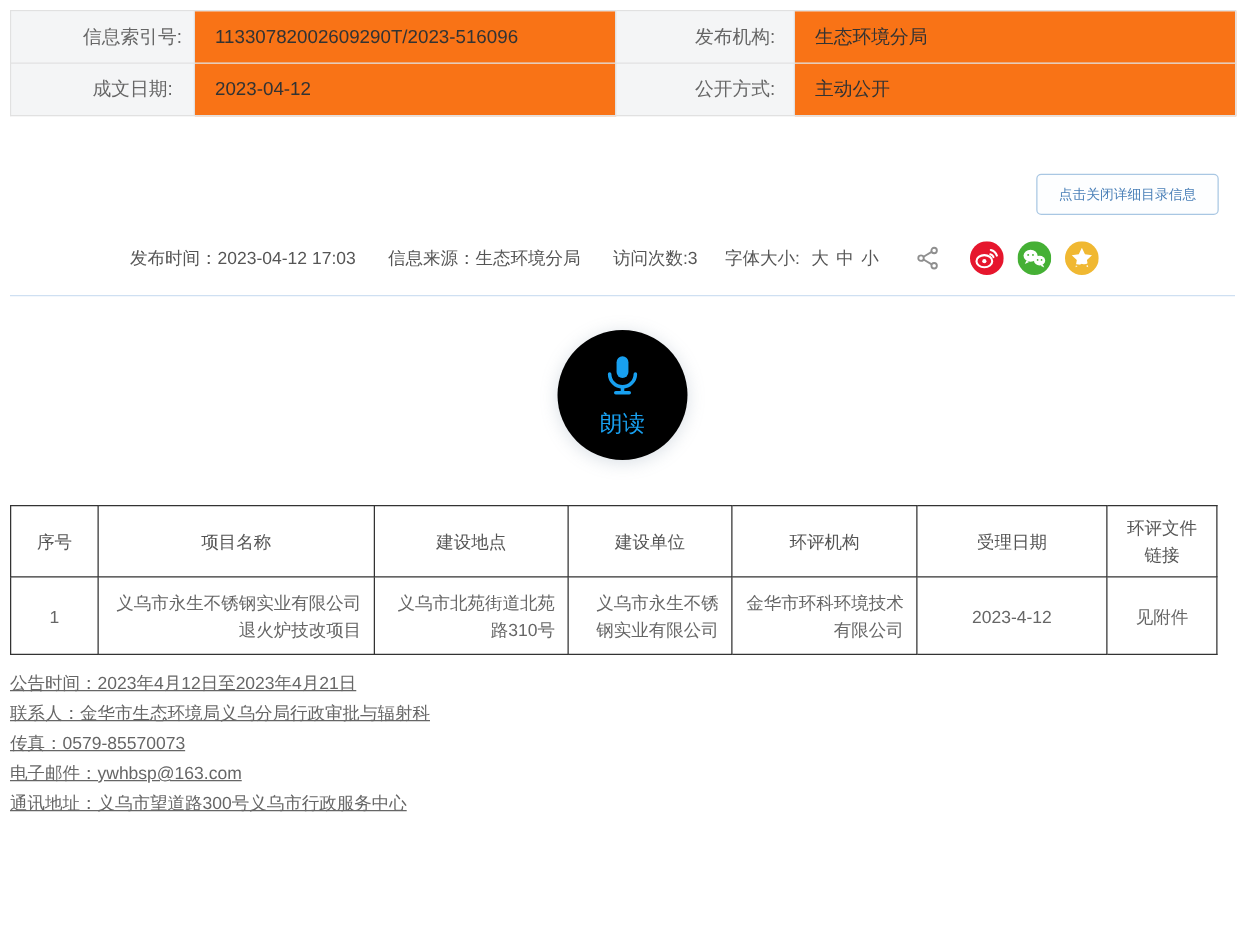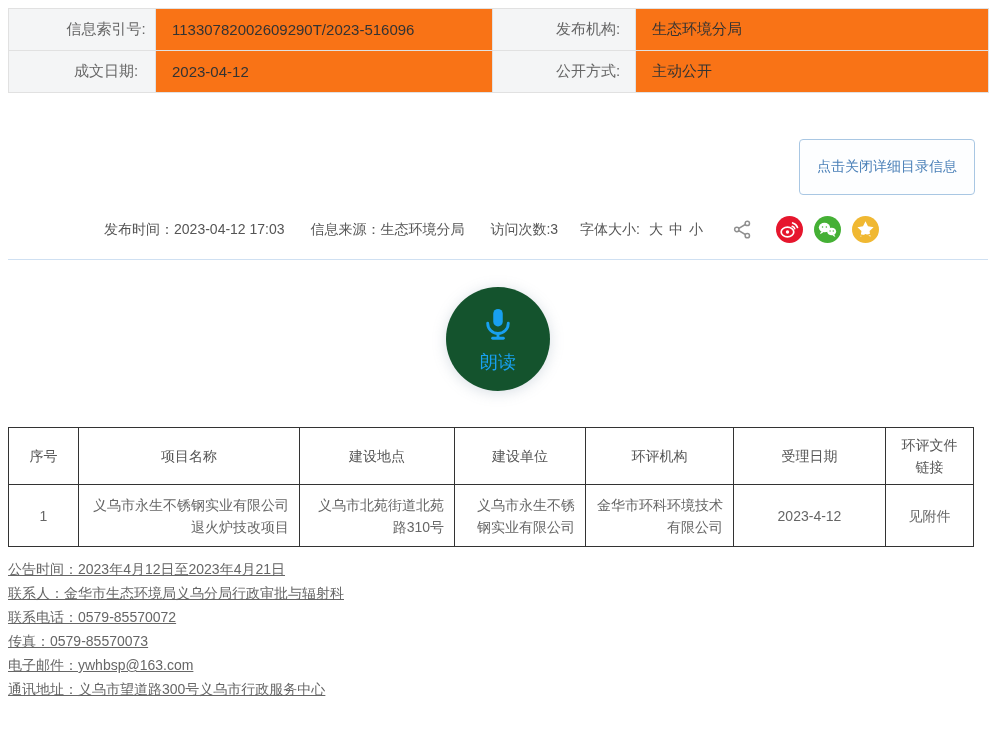--- a/index.html
+++ b/index.html
@@ -24,22 +24,22 @@
   
   .title {
     margin-top: 43px; text-align: center;
     font-size: 29px; font-weight: 500; color: #2a68a8;
     letter-spacing: 1px;
   }
 
   
   .btn-row { margin-top: 46px; text-align: right; padding-right: 13px; }
   .toggle-btn {
-    display: inline-block; padding: 18px 17px;
-    font-size: 14px; color: #4b80b8; background: #fdfeff;
+    display: inline-block; padding: 8px 17px;
+    font-size: 11px; color: #4b80b8; background: #fdfeff;
     border: 1px solid #a9c7e3; border-radius: 4px; cursor: pointer;
     font-family: inherit;
   }
 
   
   .meta-row {
     margin-top: 13px; padding: 8px 13px 16px 0;
     display: flex; justify-content: center; align-items: center;
     border-bottom: 1px solid #cfe0f2;
     font-size: 14px; color: #555;
@@ -49,21 +49,21 @@
   .font-size-label { margin-right: 6px; }
   .font-size-opt { margin: 0 3px; cursor: pointer; }
   .share-alt { margin-left: 26px; margin-right: 12px; cursor: pointer; display: flex; align-items: center; }
   .share-circle { width: 27px; height: 27px; margin-left: 11px; cursor: pointer; display: flex; align-items: center; justify-content: center; }
   .share-circle svg { display: block; }
 
   
   .read-wrap { display: flex; justify-content: center; margin-top: 27px; }
   .read-btn {
     width: 104px; height: 104px; border-radius: 50%;
-    background: #14532d; box-shadow: 0 2px 14px rgba(120,140,160,0.28);
+    background: #000000; box-shadow: 0 2px 14px rgba(120,140,160,0.28);
     display: flex; flex-direction: column; align-items: center; justify-content: center;
     cursor: pointer; color: #18a0f0;
   }
   .read-btn .read-label { font-size: 18px; margin-top: 3px; color: #18a0f0; }
 
   
   table.main-table {
     margin-top: 36px; width: 965px;
     border-collapse: collapse; table-layout: fixed;
   }
@@ -213,20 +213,19 @@
         <td class="c-left">金华市环科环境技术有限公司</td>
         <td class="c-center">2023-4-12</td>
         <td class="c-center">见附件</td>
       </tr>
     </tbody>
   </table>
 
   <div class="footer">
     <p>公告时间：2023年4月12日至2023年4月21日</p>
     <p>联系人：金华市生态环境局义乌分局行政审批与辐射科</p>
-    <p>联系电话：0579-85570072</p>
     <p>传真：0579-85570073</p>
     <p>电子邮件：ywhbsp@163.com</p>
     <p>通讯地址：义乌市望道路300号义乌市行政服务中心</p>
 
   </div>
 
 </div>
 
 </body></html>

